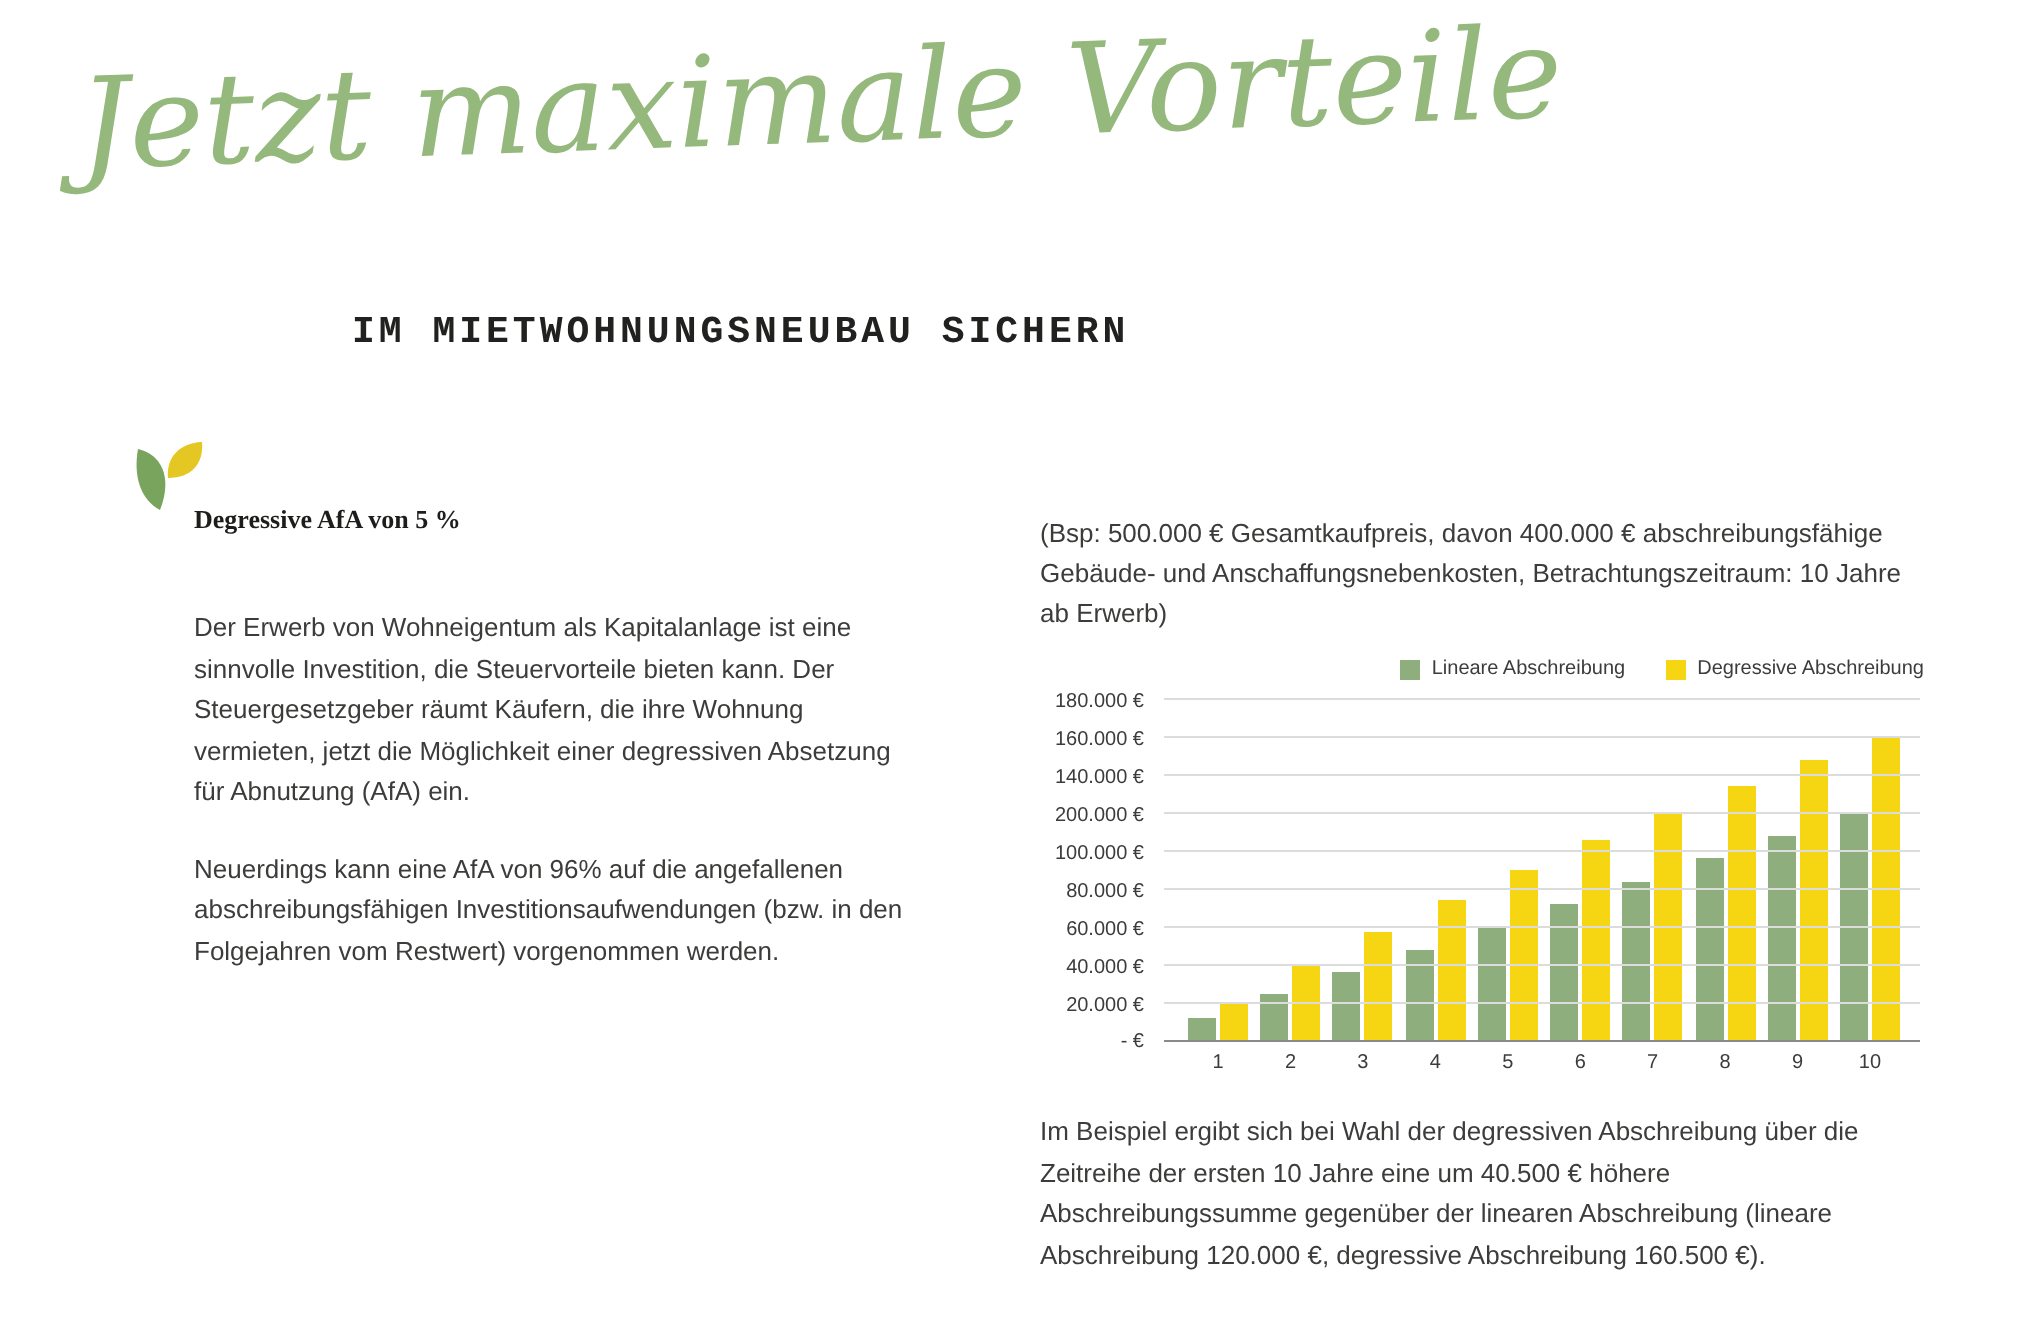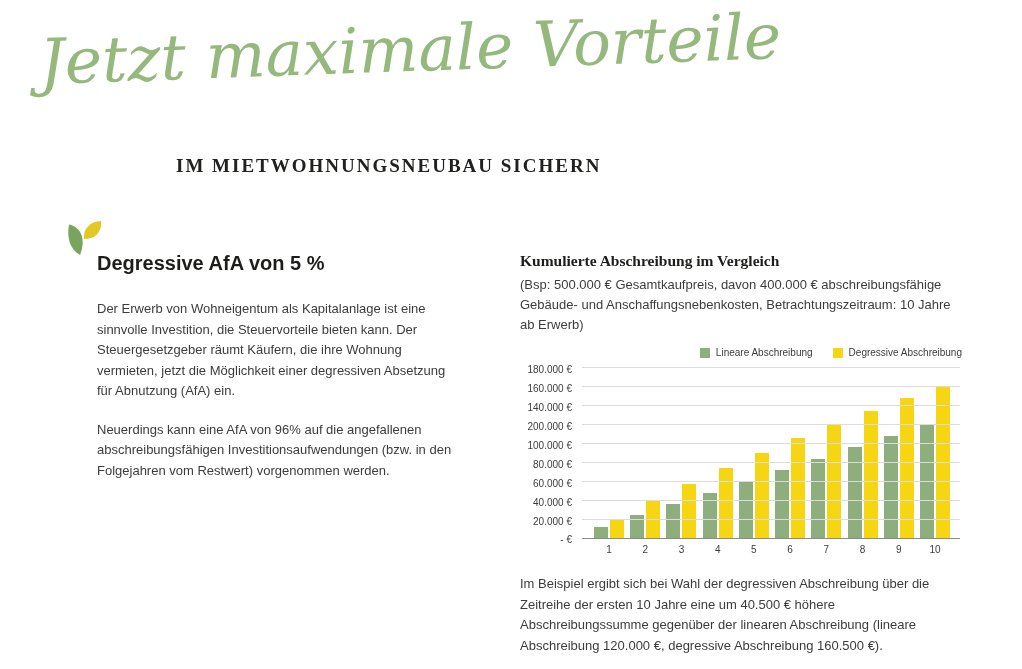--- a/index.html
+++ b/index.html
@@ -11,32 +11,32 @@
 
   
   .script-headline {
     position:absolute; left:38px; top:22px; width:790px;
     font-family:"DejaVu Serif", serif; font-style:italic;
     font-size:63px; line-height:1.3; color:#95b87d;
     transform:rotate(-2deg); transform-origin:left top; white-space:nowrap;
   }
   .sub-headline {
     position:absolute; left:176px; top:155px;
-    font-family:Liberation Serif, serif; font-weight:bold;
+    font-family:Liberation Mono, monospace; font-weight:bold;
     font-size:19px; letter-spacing:2px; color:#21211f;
   }
 
   
   .logo { position:absolute; left:66px; top:219px; width:38px; height:37px; }
 
   
   .left-col { position:absolute; left:97px; top:252px; width:364px; }
   .left-col h2 {
-    font-family:Liberation Sans, sans-serif; font-weight:bold;
-    font-size:20px; color:#1d1d1b; margin-bottom:24px;
+    font-family:Liberation Serif, serif; font-weight:bold;
+    font-size:13px; color:#1d1d1b; margin-bottom:36px;
   }
   .left-col p { font-size:13px; line-height:1.58; margin-bottom:18px; }
 
   
   .right-col { position:absolute; left:520px; top:252px; width:442px; }
   .chart-title {
     font-family:"Liberation Serif", serif; font-weight:bold;
     font-size:15.5px; color:#1d1d1b;
   }
   .chart-subtitle { font-size:13px; line-height:1.55; margin-top:5px; }
@@ -86,21 +86,20 @@
   </svg>
 </div>
 
 <div class="left-col">
   <h2>Degressive AfA von 5 %</h2>
   <p>Der Erwerb von Wohneigentum als Kapitalanlage ist eine sinnvolle Investition, die Steuervorteile bieten kann. Der Steuergesetzgeber räumt Käufern, die ihre Wohnung vermieten, jetzt die Möglichkeit einer degressiven Absetzung für Abnutzung (AfA) ein.</p>
   <p>Neuerdings kann eine AfA von 96% auf die angefallenen abschreibungsfähigen Investitionsaufwendungen (bzw. in den Folgejahren vom Restwert) vorgenommen werden.</p>
 </div>
 
 <div class="right-col">
-  <div class="chart-title">Kumulierte Abschreibung im Vergleich</div>
   <div class="chart-subtitle">(Bsp: 500.000 € Gesamtkaufpreis, davon 400.000 € abschreibungsfähige Gebäude- und Anschaffungsnebenkosten, Betrachtungszeitraum: 10 Jahre ab Erwerb)</div>
 
   <div class="chart-legend">
       <div class="legend-item">
         <span class="swatch" style="background: rgb(143, 174, 125);"></span>
         <span>Lineare Abschreibung</span>
       </div>
       <div class="legend-item">
         <span class="swatch" style="background: rgb(246, 213, 19);"></span>
         <span>Degressive Abschreibung</span>

